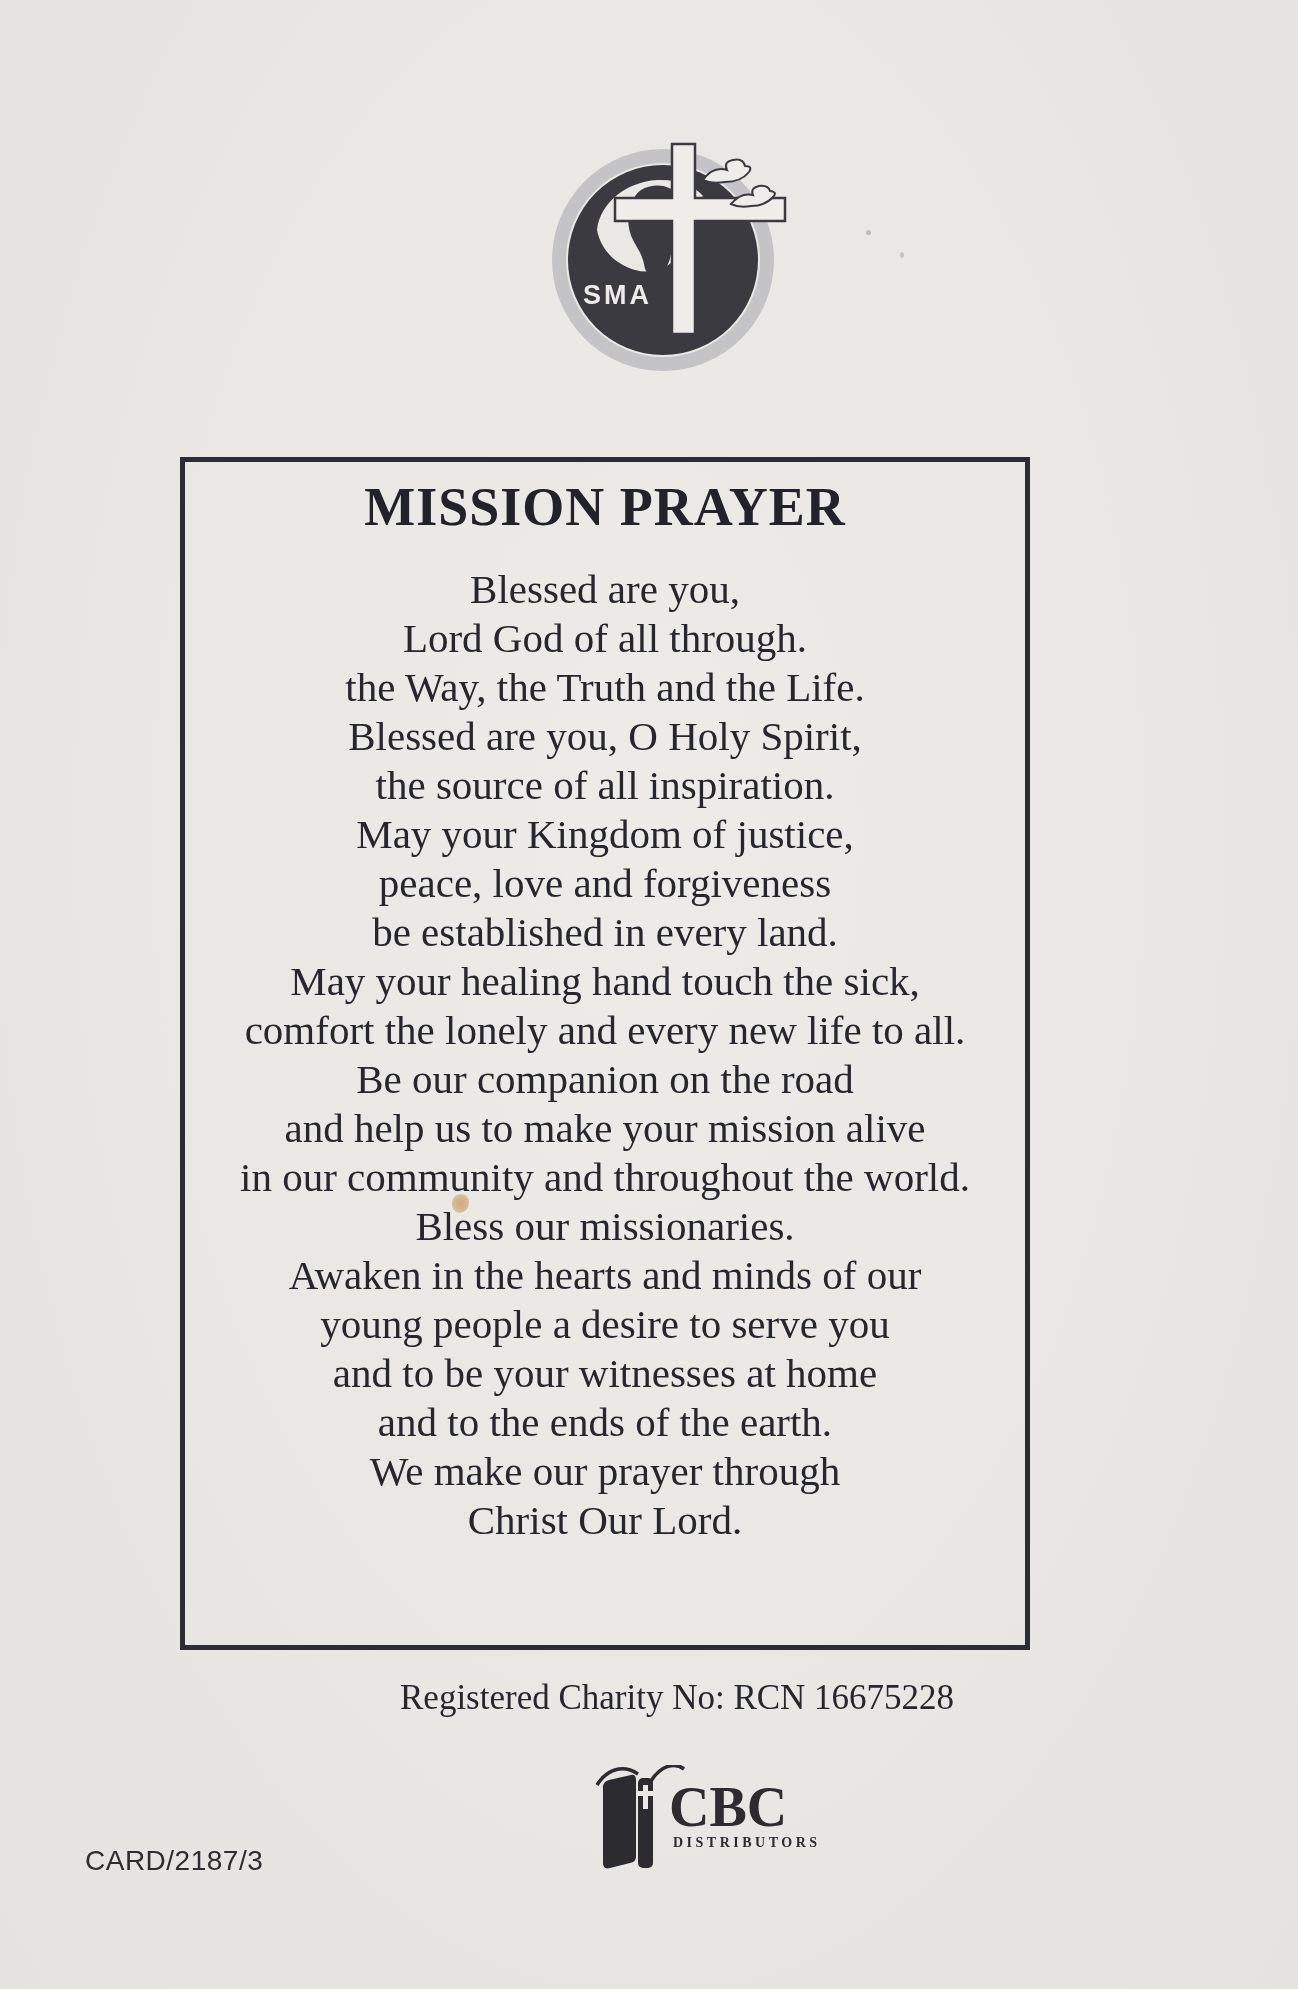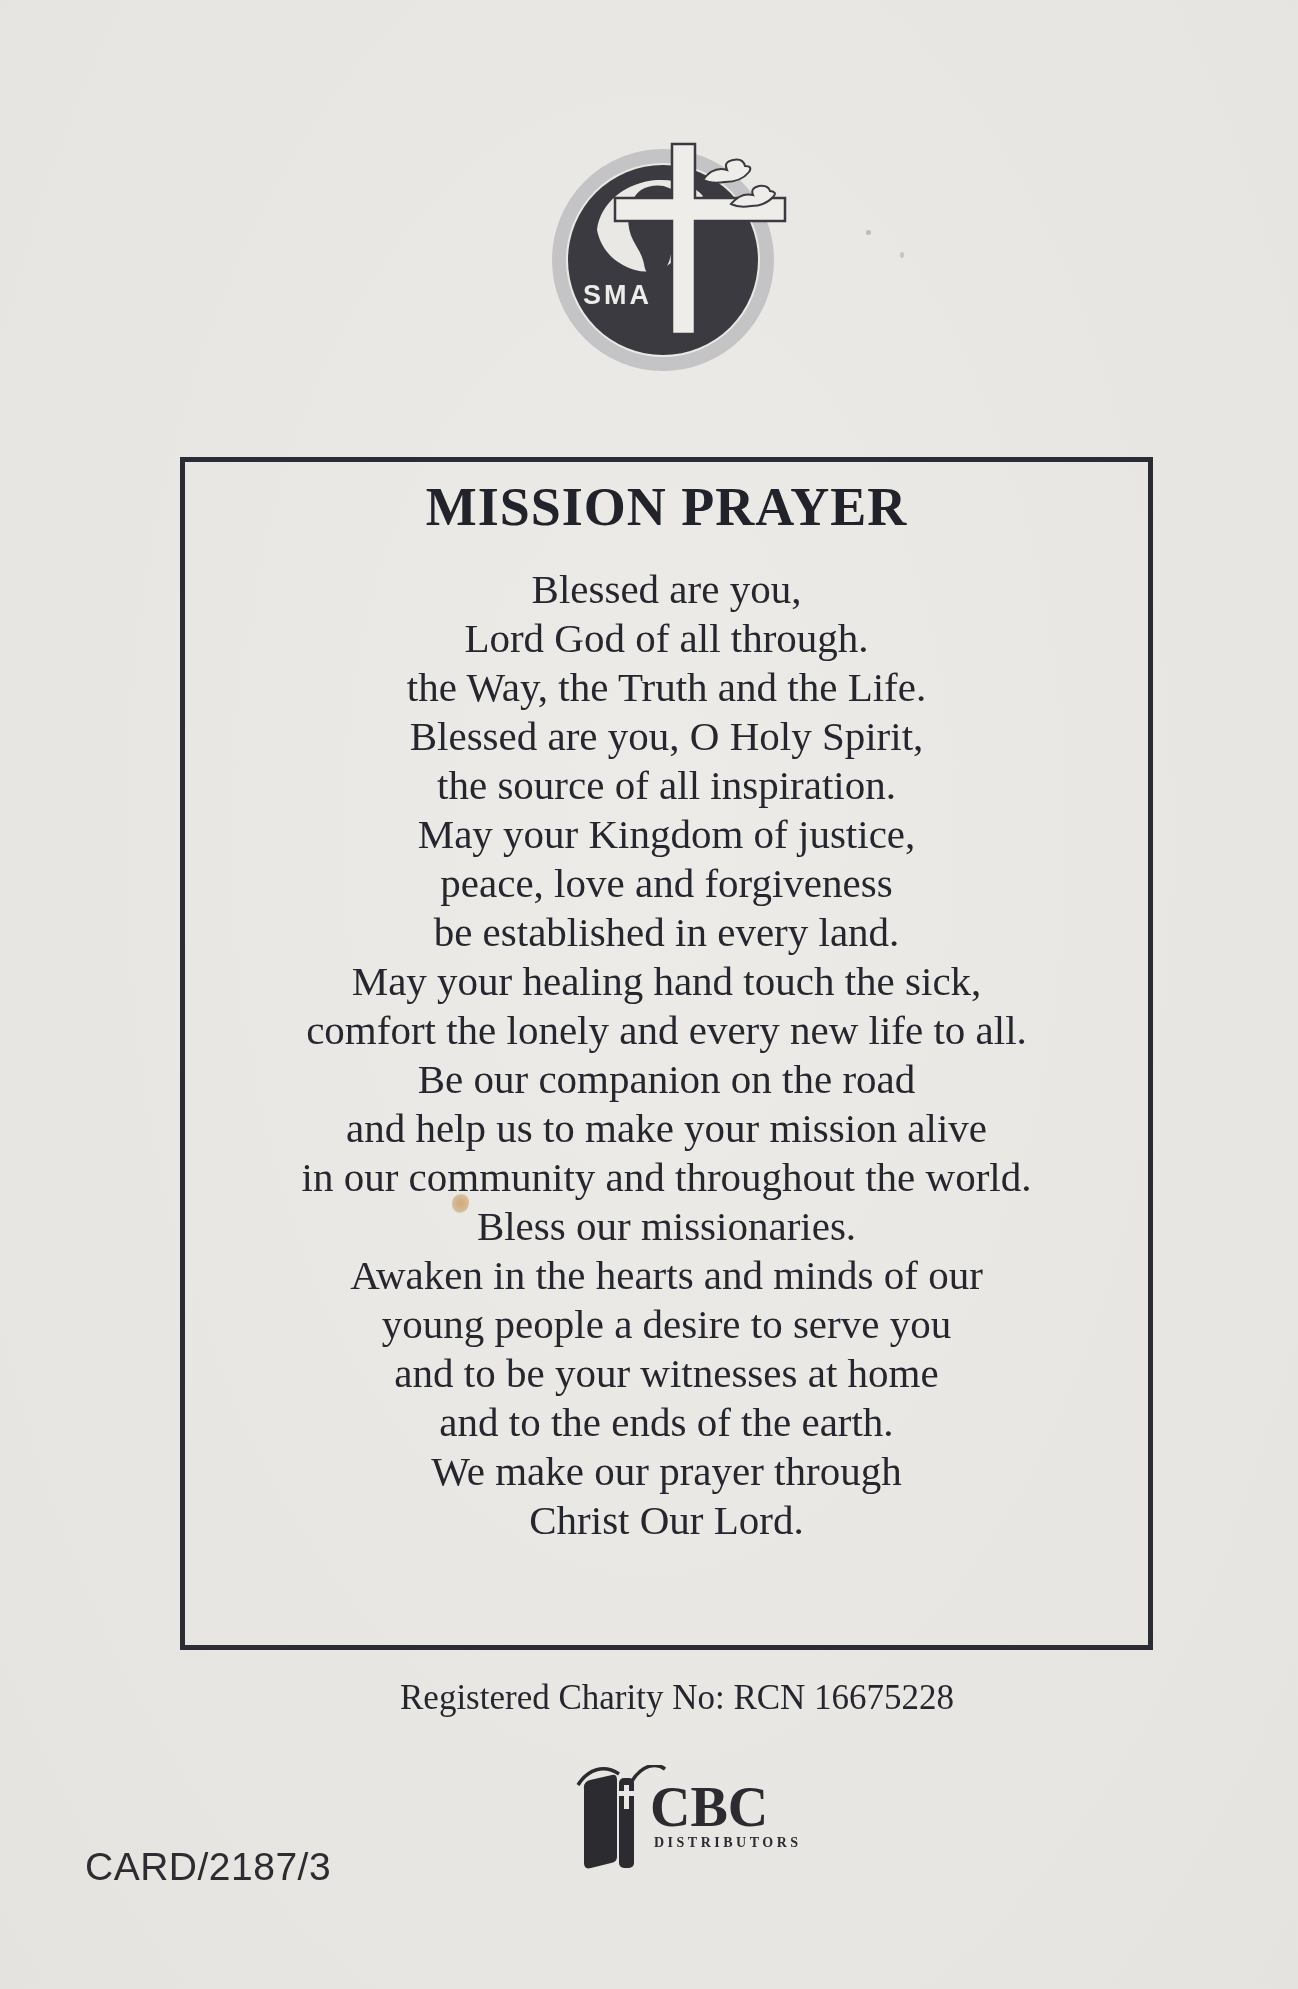--- a/index.html
+++ b/index.html
@@ -9,57 +9,57 @@
     background:#eae8e5;
     background:radial-gradient(ellipse at 50% 42%, #edebe8 0%, #e9e7e4 55%, #e5e3df 100%);
     overflow:hidden;
     font-family:"Liberation Serif", serif;
     color:#26262e;
   }
   
   .sma-logo{position:absolute;left:545px;top:138px;width:245px;height:242px;}
   
   .prayer-box{
-    position:absolute;left:180px;top:457px;width:973px;height:1193px;
+    position:absolute;left:180px;top:457px;width:850px;height:1193px;
     border:5px solid #2c2c34;box-sizing:border-box;text-align:center;
   }
   .prayer-title{
     margin-top:14px;
     font-size:54px;font-weight:bold;letter-spacing:1px;
     color:#22222b;
   }
   .prayer-lines{position:absolute;left:0;top:103px;width:100%;}
   .prayer-line{
     font-size:41px;line-height:49px;color:#26262e;
     white-space:nowrap;
   }
   
   .registration{position:absolute;left:400px;top:1678px;font-size:35px;color:#26262e;}
   .reg-line1{white-space:nowrap;}
   .reg-line2{position:relative;margin-top:11px;height:44px;width:530px;}
   .reg-chy{position:absolute;left:0;top:0;white-space:nowrap;}
   .reg-nic{position:absolute;left:321px;top:0;white-space:nowrap;}
   
-  .cbc{position:absolute;left:574px;top:1765px;width:260px;height:110px;}
+  .cbc{position:absolute;left:593px;top:1765px;width:260px;height:110px;}
   .cbc-book{position:absolute;left:0;top:0;width:92px;height:108px;}
   .cbc-name{
     position:absolute;left:76px;top:18px;
     font-family:"Liberation Serif", serif;font-weight:bold;
     font-size:56px;line-height:48px;color:#2b2b30;letter-spacing:0px;
   }
   .cbc-sub{
     position:absolute;left:80px;top:70px;
     font-family:"Liberation Serif", serif;font-weight:bold;
     font-size:14px;letter-spacing:3.5px;color:#2b2b30;
   }
   
   .card-code{
     position:absolute;left:85px;top:1845px;
     font-family:"Liberation Sans", sans-serif;
-    font-size:39px;color:#2c2c31;letter-spacing:0.5px;
+    font-size:28px;color:#2c2c31;letter-spacing:0.5px;
   }
   
   .stain{
     position:absolute;left:452px;top:1194px;width:17px;height:19px;border-radius:50% 40% 55% 45%;
     background:radial-gradient(circle, #c99f66 0%, #d4b288 60%, rgba(212,178,136,0) 100%);
     opacity:.85;
   }
   .speck1{position:absolute;left:866px;top:230px;width:5px;height:5px;border-radius:50%;background:#9a989b;opacity:.55;}
   .speck2{position:absolute;left:900px;top:252px;width:4px;height:6px;border-radius:50%;background:#a5a0a0;opacity:.5;}
 </style>

